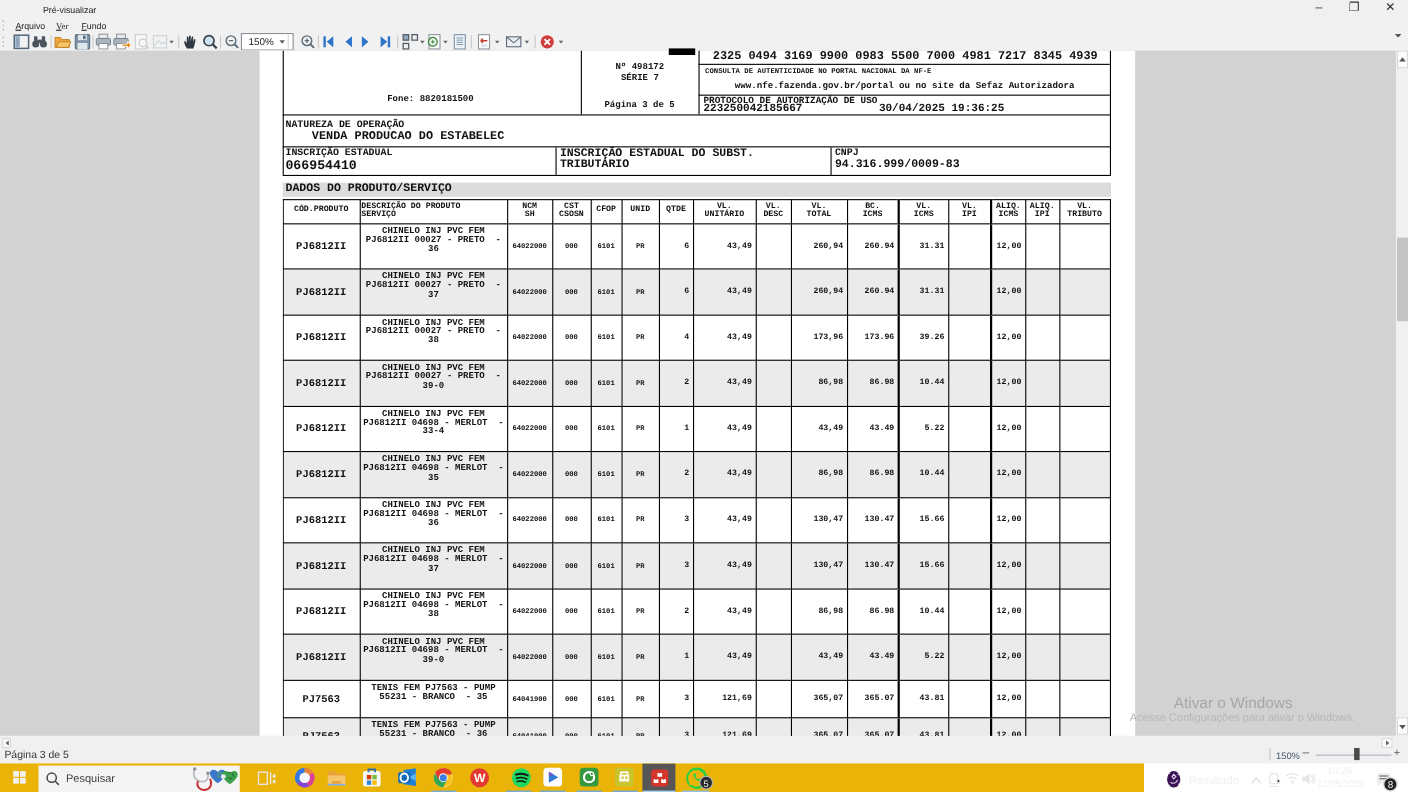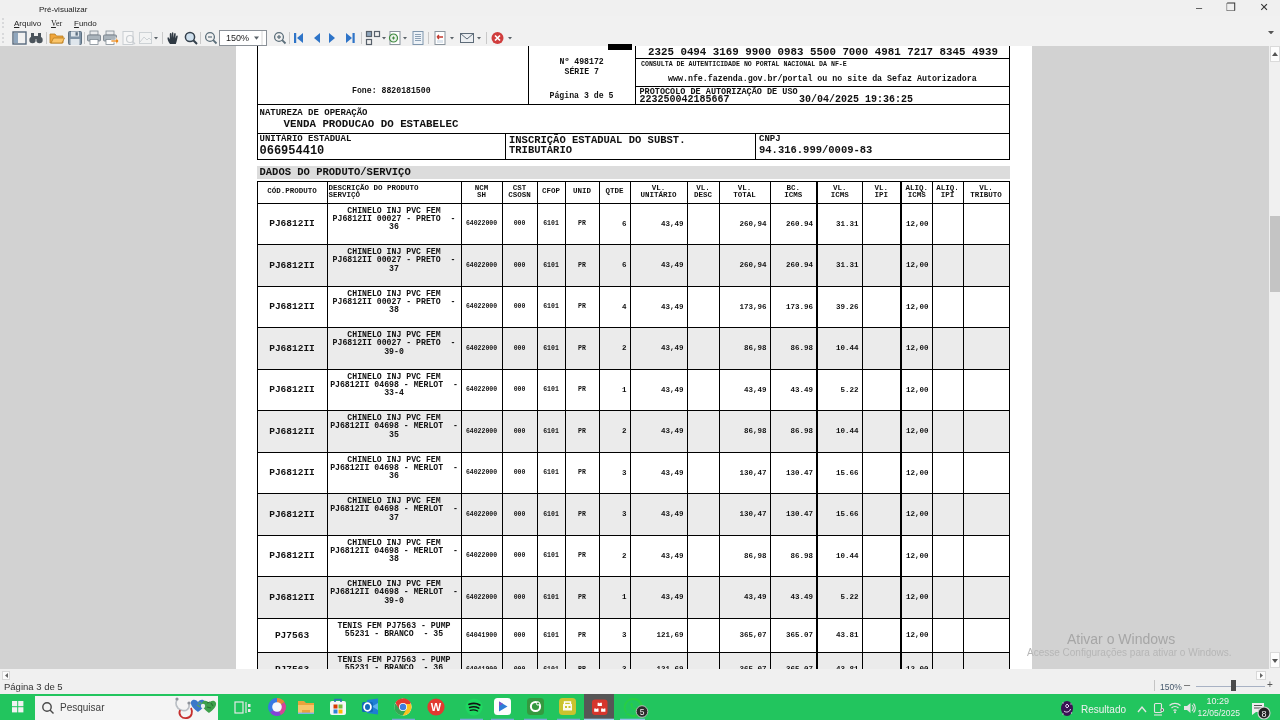--- a/index.html
+++ b/index.html
@@ -34,21 +34,21 @@
 td.c { text-align:center; font-size:6.5px; }
 td.num { text-align:right; font-size:7.5px; padding-right:3px; }
 td.code { text-align:center; font-size:9.5px; }
 td.desc { text-align:center; font-size:8.2px; line-height:8.3px; vertical-align:top; padding-top:3px; }
 tr.g td { background:#ebebeb; }
 .bl2 { border-left-width:2px !important; }
 
 
 #vscroll { left:1269px; top:46px; width:11px; height:622.5px; background:#f0f0f0; }
 #statusrow { left:0; top:668.5px; width:1280px; height:25px; background:#f0f0f0; }
-#taskbar { left:0; top:693.5px; width:1280px; height:26.5px; background:#22c55e; }
+#taskbar { left:0; top:693.5px; width:1040px; height:26.5px; background:#eab308; }
 </style>
 </head>
 <body>
 
 <div class="abs" id="titlebar"></div>
 <div class="abs" id="titletxt">Pré-visualizar</div>
 <div class="winbtn" style="left:1192px; top:1px;">–</div>
 <div class="winbtn" style="left:1224px; top:1px;">❐</div>
 <div class="winbtn" style="left:1257px; top:1px;">✕</div>
 
@@ -238,21 +238,21 @@
     <div class="t" style="left:564.5px; top:21.5px; font-size:8.2px;">SÉRIE 7</div>
     <div class="t" style="left:549.5px; top:45.5px; font-size:8.2px;">Página 3 de 5</div>
     <div class="t" style="left:648px; top:0.5px; font-size:10.8px;">2325 0494 3169 9900 0983 5500 7000 4981 7217 8345 4939</div>
     <div class="t" style="left:641px; top:15.5px; font-size:6.6px;">CONSULTA DE AUTENTICIDADE NO PORTAL NACIONAL DA NF-E</div>
     <div class="t" style="left:668px; top:28.5px; font-size:8.3px;">www.nfe.fazenda.gov.br/portal ou no site da Sefaz Autorizadora</div>
     <div class="t" style="left:639.5px; top:41.5px; font-size:8.5px;">PROTOCOLO DE AUTORIZAÇÃO DE USO</div>
     <div class="t" style="left:639.5px; top:48.5px; font-size:10px;">223250042185667</div>
     <div class="t" style="left:799px; top:48.5px; font-size:10px;">30/04/2025 19:36:25</div>
     <div class="t" style="left:259.5px; top:62.5px; font-size:9px;">NATUREZA DE OPERAÇÃO</div>
     <div class="t" style="left:259.5px; top:72.5px; font-size:10.8px;margin-left:24px;">VENDA PRODUCAO DO ESTABELEC</div>
-    <div class="t" style="left:259.5px; top:89px; font-size:9px;">UNITÁRIO ESTADUAL</div>
+    <div class="t" style="left:259.5px; top:89px; font-size:9px;">INSCRIÇÃO ESTADUAL</div>
     <div class="t" style="left:259.5px; top:99px; font-size:12px;">066954410</div>
     <div class="t" style="left:509px; top:88.5px; font-size:10.5px;">INSCRIÇÃO ESTADUAL DO SUBST.</div>
     <div class="t" style="left:509px; top:99px; font-size:10.5px;">TRIBUTÁRIO</div>
     <div class="t" style="left:759px; top:89px; font-size:9px;">CNPJ</div>
     <div class="t" style="left:759px; top:99px; font-size:10.5px;">94.316.999/0009-83</div>
     <div class="t" style="left:259.5px; top:120.5px; font-size:10.5px;">DADOS DO PRODUTO/SERVIÇO</div>
 
     <div id="tblwrap">
     <table width="753">
     <colgroup>

